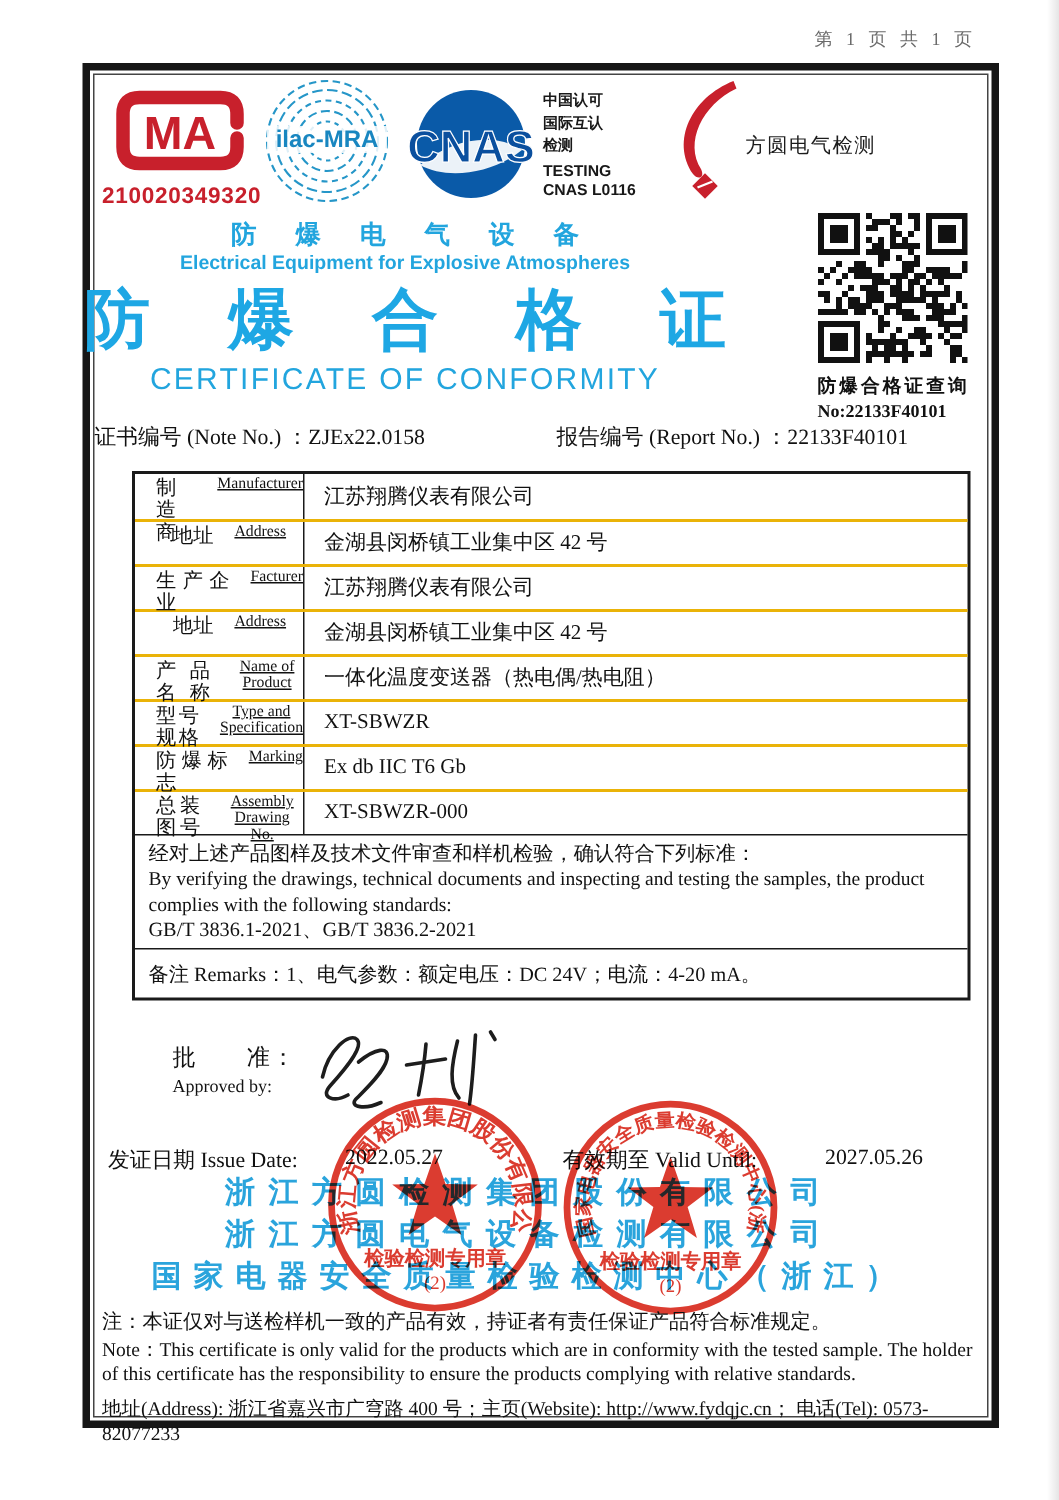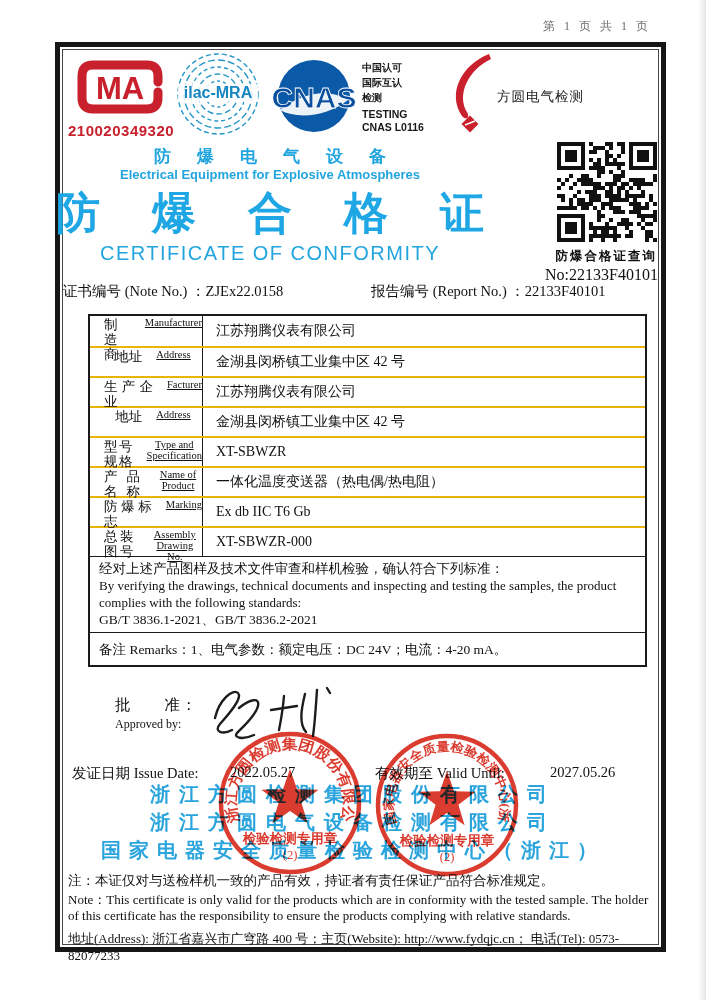--- a/index.html
+++ b/index.html
@@ -24,23 +24,23 @@
   .t-cn-small{position:absolute;left:0;top:145px;width:540px;text-align:center;
         font-size:17px;font-weight:bold;color:#22a5de;letter-spacing:26px;text-indent:26px;}
   .t-en-small{position:absolute;left:0;top:167px;width:540px;text-align:center;
         font-family:"Liberation Sans",sans-serif;font-size:13px;font-weight:bold;color:#22a5de;}
   .t-cn-big{position:absolute;left:0;top:184px;width:540px;text-align:center;
         font-size:44px;font-weight:bold;color:#1ea7e4;letter-spacing:52px;text-indent:52px;}
   .t-en-big{position:absolute;left:0;top:242px;width:540px;text-align:center;
         font-family:"Liberation Sans",sans-serif;font-size:20px;color:#22a5de;letter-spacing:1.5px;}
 
   
-  .qr-block{position:absolute;left:545px;top:142px;width:112px;text-align:right;}
+  .qr-block{position:absolute;left:545px;top:142px;width:112px;text-align:left;}
   .qr-cap1{font-size:12.5px;font-weight:bold;letter-spacing:2px;margin-top:2px;}
-  .qr-cap2{font-size:16px;margin-top:1px;}
+  .qr-cap2{font-size:12px;margin-top:1px;font-weight:bold;}
 
   
   .cert-line{position:absolute;left:63px;top:282px;width:590px;font-size:14.5px;}
   .cert-left{position:absolute;left:0;top:0;}
   .cert-right{position:absolute;left:308px;top:0;}
 
   
   .cert-table{position:absolute;left:88px;top:314px;width:559px;border:2px solid #1a1a1a;box-sizing:border-box;background:transparent;}
   .t-row{display:flex;height:30px;border-top:2px solid #eab308;box-sizing:border-box;}
   .t-row:first-child{border-top:none;}
@@ -400,31 +400,31 @@
     </div>
     <div class="t-row">
       <div class="t-label">
         <div class="t-label-cn">地址</div>
         <div class="t-label-en">Address</div>
       </div>
       <div class="t-value">金湖县闵桥镇工业集中区 42 号</div>
     </div>
     <div class="t-row">
       <div class="t-label">
+        <div class="t-label-cn">产品名称</div>
+        <div class="t-label-en">Name of Product</div>
+      </div>
+      <div class="t-value">一体化温度变送器（热电偶/热电阻）</div>
+    </div>
+    <div class="t-row">
+      <div class="t-label">
         <div class="t-label-cn">型号规格</div>
         <div class="t-label-en">Type and Specification</div>
       </div>
       <div class="t-value">XT-SBWZR</div>
-    </div>
-    <div class="t-row">
-      <div class="t-label">
-        <div class="t-label-cn">产品名称</div>
-        <div class="t-label-en">Name of Product</div>
-      </div>
-      <div class="t-value">一体化温度变送器（热电偶/热电阻）</div>
     </div>
     <div class="t-row">
       <div class="t-label">
         <div class="t-label-cn">防爆标志</div>
         <div class="t-label-en">Marking</div>
       </div>
       <div class="t-value">Ex db IIC T6 Gb</div>
     </div>
     <div class="t-row">
       <div class="t-label">

